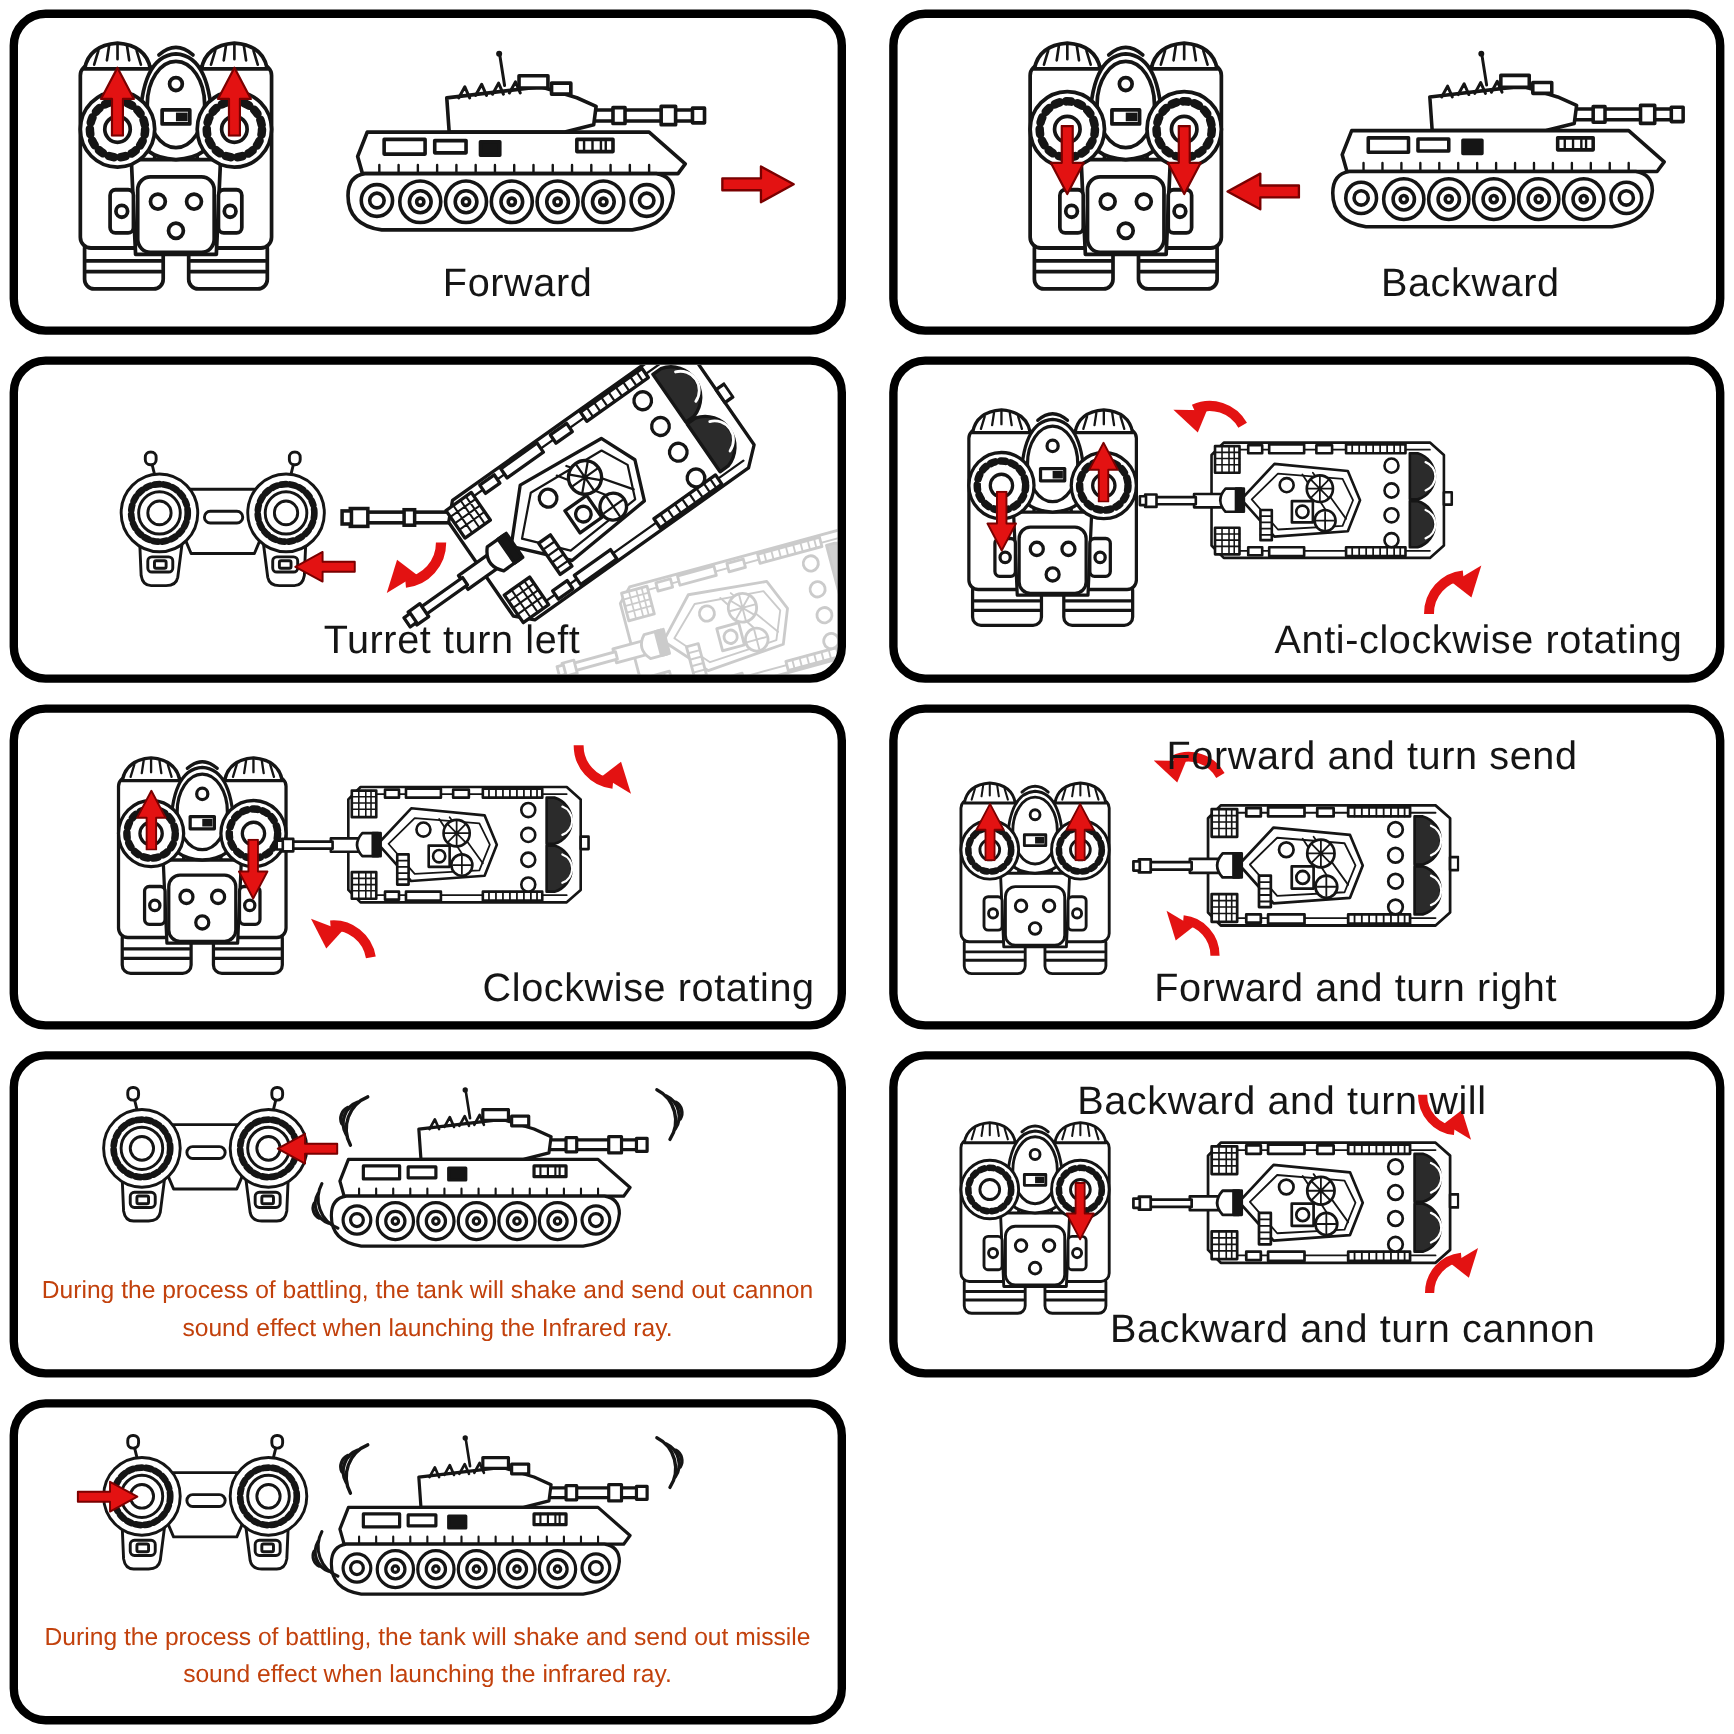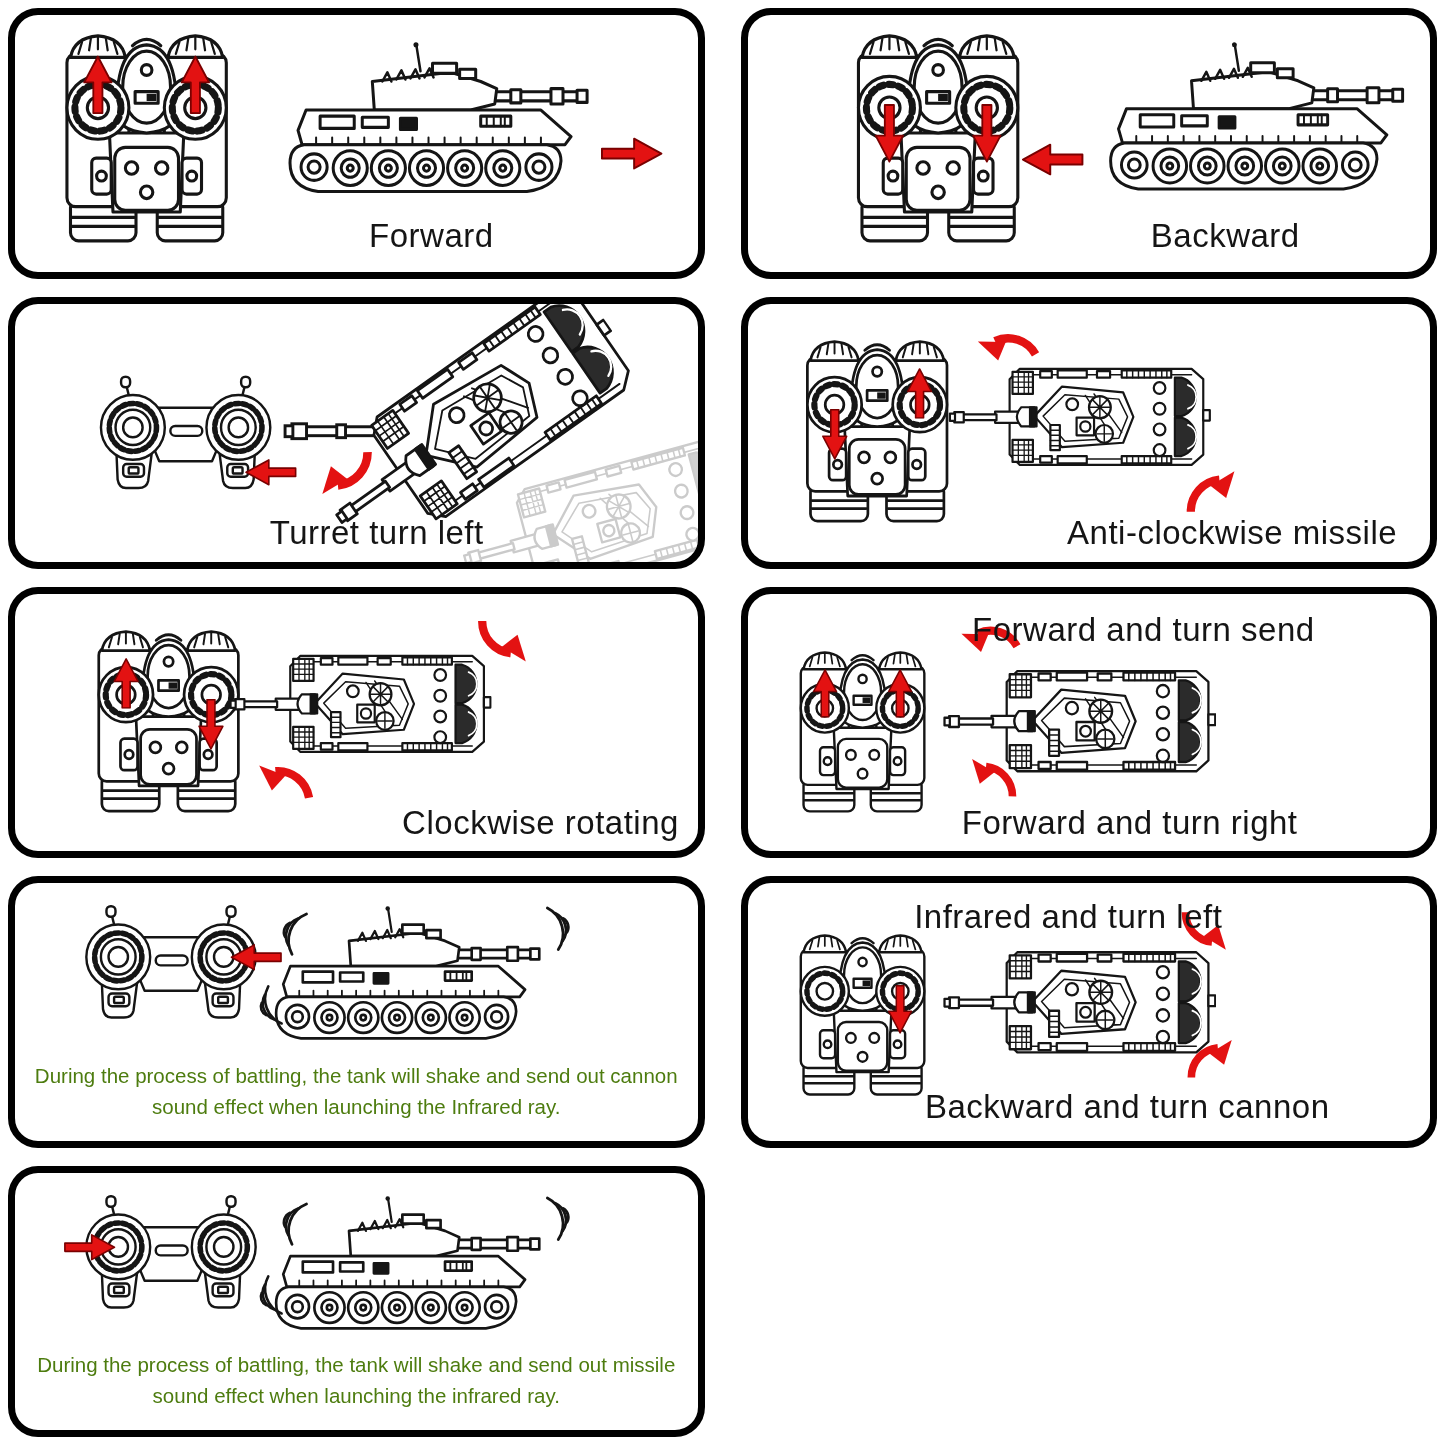--- a/index.html
+++ b/index.html
@@ -15,21 +15,21 @@
   .panel{
     position:relative;border:7px solid #000;border-radius:30px;
     background:#fff;overflow:hidden;
   }
   .art{position:absolute;inset:0;width:100%;height:100%;}
   .caption{
     position:absolute;color:#151515;font-size:33px;letter-spacing:.5px;
     text-align:center;white-space:nowrap;line-height:1.1;
   }
   .para{
-    position:absolute;color:#4d7c0f;font-size:20.5px;line-height:1.5;
+    position:absolute;color:#c2410c;font-size:20.5px;line-height:1.5;
     text-align:center;left:2%;width:96%;
   }
 </style>
 </head>
 <body>
 
 <svg width="0" height="0" style="position:absolute" aria-hidden="true">
   <defs>
     <symbol id="ctrlFront" viewBox="0 0 220 250">
       <g stroke="#151515" stroke-width="3.5" fill="#fff" stroke-linejoin="round" stroke-linecap="round">
@@ -269,21 +269,21 @@
           <use href="#arrowR" x="-26" y="-15" width="52" height="30"></use>
         </g>
       <use href="#tankTop" x="205" y="58" width="270" height="112"></use>
       <g transform="translate(268,46) rotate(-30)">
           <use href="#curve" x="-27" y="-27" width="54" height="54"></use>
         </g>
       <g transform="translate(475,192) scale(-1,1)">
           <use href="#curve" x="-27" y="-27" width="54" height="54"></use>
         </g>
     </svg>
-    <div class="caption" style="left:44%;width:54%;top:82%;">Anti-clockwise missile</div>
+    <div class="caption" style="left:44%;width:54%;top:82%;">Anti-clockwise rotating</div>
   </section>
 
   <section class="panel">
     <svg class="art" viewBox="0 0 700 260" preserveAspectRatio="none">
       <use href="#ctrlFront" x="70" y="30" width="175" height="199"></use>
       <g transform="translate(114,90) rotate(-90)">
           <use href="#arrowR" x="-26" y="-15" width="52" height="30"></use>
         </g>
       <g transform="translate(201,132) rotate(90)">
           <use href="#arrowR" x="-26" y="-15" width="52" height="30"></use>
@@ -347,21 +347,21 @@
           <use href="#arrowR" x="-25" y="-14" width="50" height="28"></use>
         </g>
       <use href="#tankTop" x="200" y="62" width="280" height="117"></use>
       <g transform="translate(468,46) rotate(180)">
           <use href="#curve" x="-25" y="-25" width="50" height="50"></use>
         </g>
       <g transform="translate(474,180) scale(-1,1)">
           <use href="#curve" x="-25" y="-25" width="50" height="50"></use>
         </g>
     </svg>
-    <div class="caption" style="left:22%;width:50%;top:6%;">Infrared and turn left</div>
+    <div class="caption" style="left:22%;width:50%;top:6%;">Backward and turn will</div>
     <div class="caption" style="left:26%;width:52%;top:80%;">Backward and turn cannon</div>
   </section>
 
   <section class="panel">
     <svg class="art" viewBox="0 0 700 260" preserveAspectRatio="none">
       <use href="#ctrlTop" x="60" y="22" width="200" height="121"></use>
       <use href="#arrowR" x="48" y="60" width="58" height="30"></use>
       <use href="#tankSide" x="235" y="22" width="310" height="155"></use>
       <g transform="rotate(20,284,50)">
           <use href="#shake" x="270" y="24" width="26" height="50"></use>

